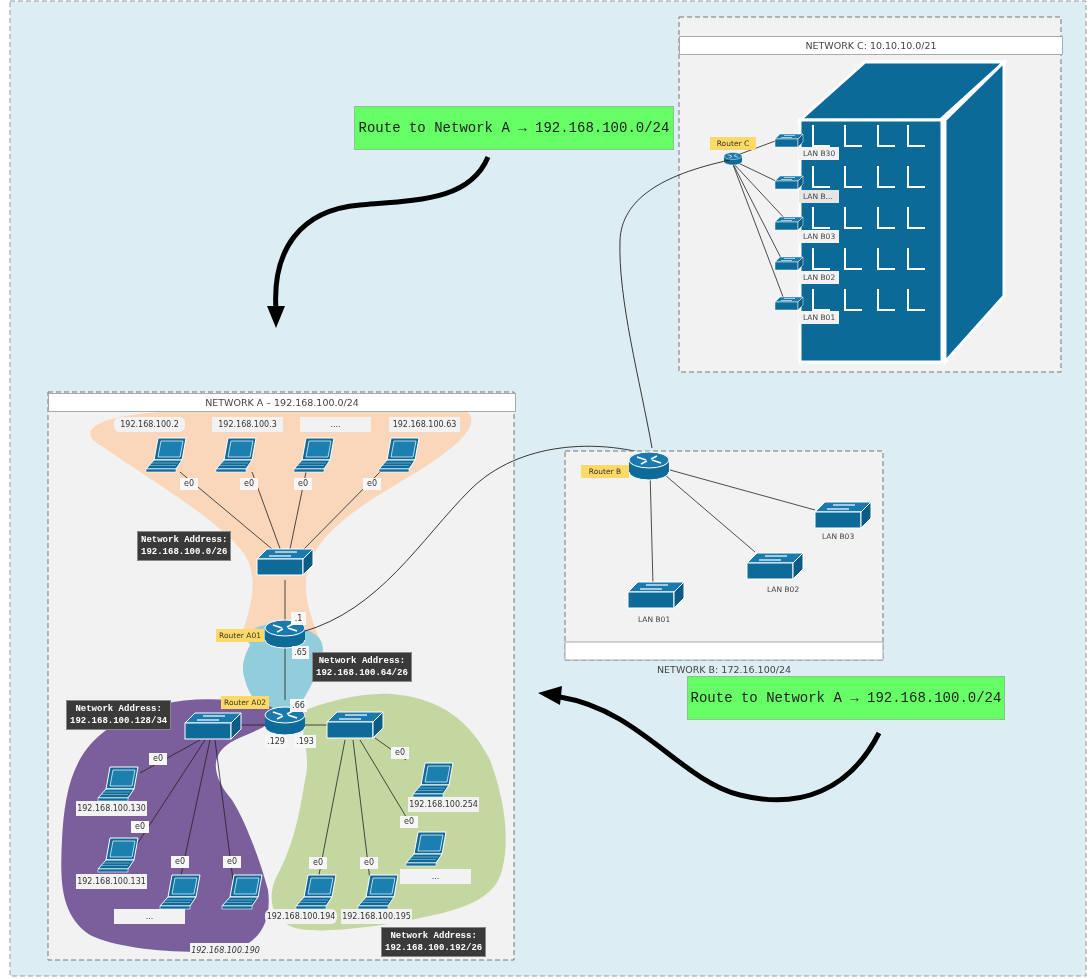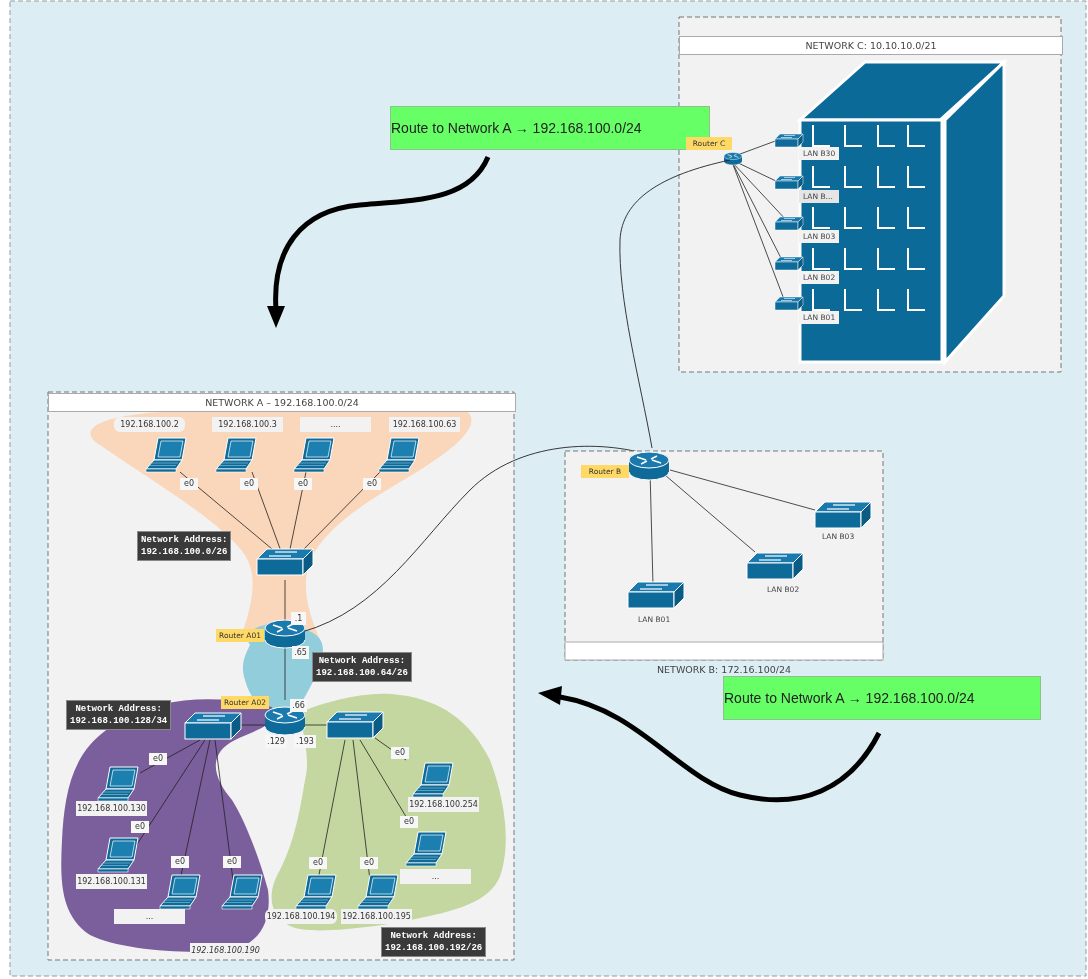--- a/index.html
+++ b/index.html
@@ -2,21 +2,21 @@
 <html><head>
 <meta charset="utf-8">
 <style>
   html,body{margin:0;padding:0;}
   body{width:1088px;height:979px;position:relative;background:#ffffff;font-family:"Liberation Sans",sans-serif;overflow:hidden;}
   #canvas{position:absolute;left:0;top:0;width:1088px;height:979px;}
   .iplbl{position:absolute;font-family:"DejaVu Sans",sans-serif;font-size:8px;color:#333;background:#f2f2f2;text-align:center;line-height:15px;height:15px;}
   .e0{position:absolute;font-family:"DejaVu Sans",sans-serif;font-size:8px;color:#333;background:#f7f7f7;text-align:center;width:18px;height:12px;line-height:12px;}
   .yel{position:absolute;font-family:"DejaVu Sans",sans-serif;font-size:7.5px;color:#333;background:#ffd966;text-align:center;height:13px;line-height:13px;}
   .dark{position:absolute;font-family:"Liberation Mono",monospace;font-weight:bold;font-size:9px;color:#fff;background:#3a3a3a;border:1px solid #888;text-align:center;line-height:12px;padding:2px 3px;white-space:nowrap;}
-  .route{position:absolute;background:#66ff66;border:1px solid #8fbf8f;font-family:Liberation Sans, sans-serif;font-size:14px;color:#222;text-align:left;line-height:42px;height:42px;margin-left:36px;}
+  .route{position:absolute;background:#66ff66;border:1px solid #8fbf8f;font-family:Liberation Mono, monospace;font-size:14px;color:#222;text-align:center;line-height:42px;height:42px;}
   .nettitle{position:absolute;background:#fff;border:1px solid #aaa;font-family:"DejaVu Sans",sans-serif;font-size:9.5px;color:#444;text-align:center;line-height:17px;height:17px;margin-top:19px;}
   .dot{position:absolute;font-family:"DejaVu Sans",sans-serif;font-size:8px;color:#333;background:#f7f7f7;text-align:center;height:13px;line-height:13px;}
   .lanlbl{position:absolute;font-family:"DejaVu Sans",sans-serif;font-size:7.5px;color:#444;text-align:left;height:13px;line-height:13px;padding-left:4px;}
 </style>
 </head>
 <body>
 
 <svg id="canvas" width="1088" height="979" viewBox="0 0 1088 979" xmlns="http://www.w3.org/2000/svg">
   <defs>
     <g id="laptop">
@@ -215,21 +215,21 @@
   <polygon points="538,693 562,686 560,705" fill="#000"></polygon>
 </svg>
 
 <div class="route" style="left:354px;top:106px;width:318px;">Route to Network A → 192.168.100.0/24</div>
 <div class="route" style="left:687px;top:676px;width:316px;">Route to Network A → 192.168.100.0/24</div>
 
 <div class="nettitle" style="left:679px;top:17px;width:382px;">NETWORK C: 10.10.10.0/21</div>
 <div class="nettitle" style="left:48px;top:374px;width:466px;">NETWORK A – 192.168.100.0/24</div>
 <div class="nettitle" style="left:565px;top:642px;width:318px;border:none;background:transparent;">NETWORK B: 172.16.100/24</div>
 
-<div class="yel" style="left:686px;top:137px;width:46px;">Router C</div>
+<div class="yel" style="left:710px;top:137px;width:46px;">Router C</div>
 <div class="lanlbl" style="left:799px;top:147px;width:36px;background:#f2f2f2;">LAN B30</div>
 <div class="lanlbl" style="left:799px;top:190px;width:36px;background:#e5e5e5;">LAN B...</div>
 <div class="lanlbl" style="left:799px;top:230px;width:36px;background:#f2f2f2;">LAN B03</div>
 <div class="lanlbl" style="left:799px;top:271px;width:36px;background:#f2f2f2;">LAN B02</div>
 <div class="lanlbl" style="left:799px;top:311px;width:36px;background:#f2f2f2;">LAN B01</div>
 
 <div class="yel" style="left:581px;top:465px;width:48px;">Router B</div>
 <div class="lanlbl" style="left:634px;top:613px;width:40px;">LAN B01</div>
 <div class="lanlbl" style="left:763px;top:583px;width:40px;">LAN B02</div>
 <div class="lanlbl" style="left:818px;top:530px;width:40px;">LAN B03</div>

